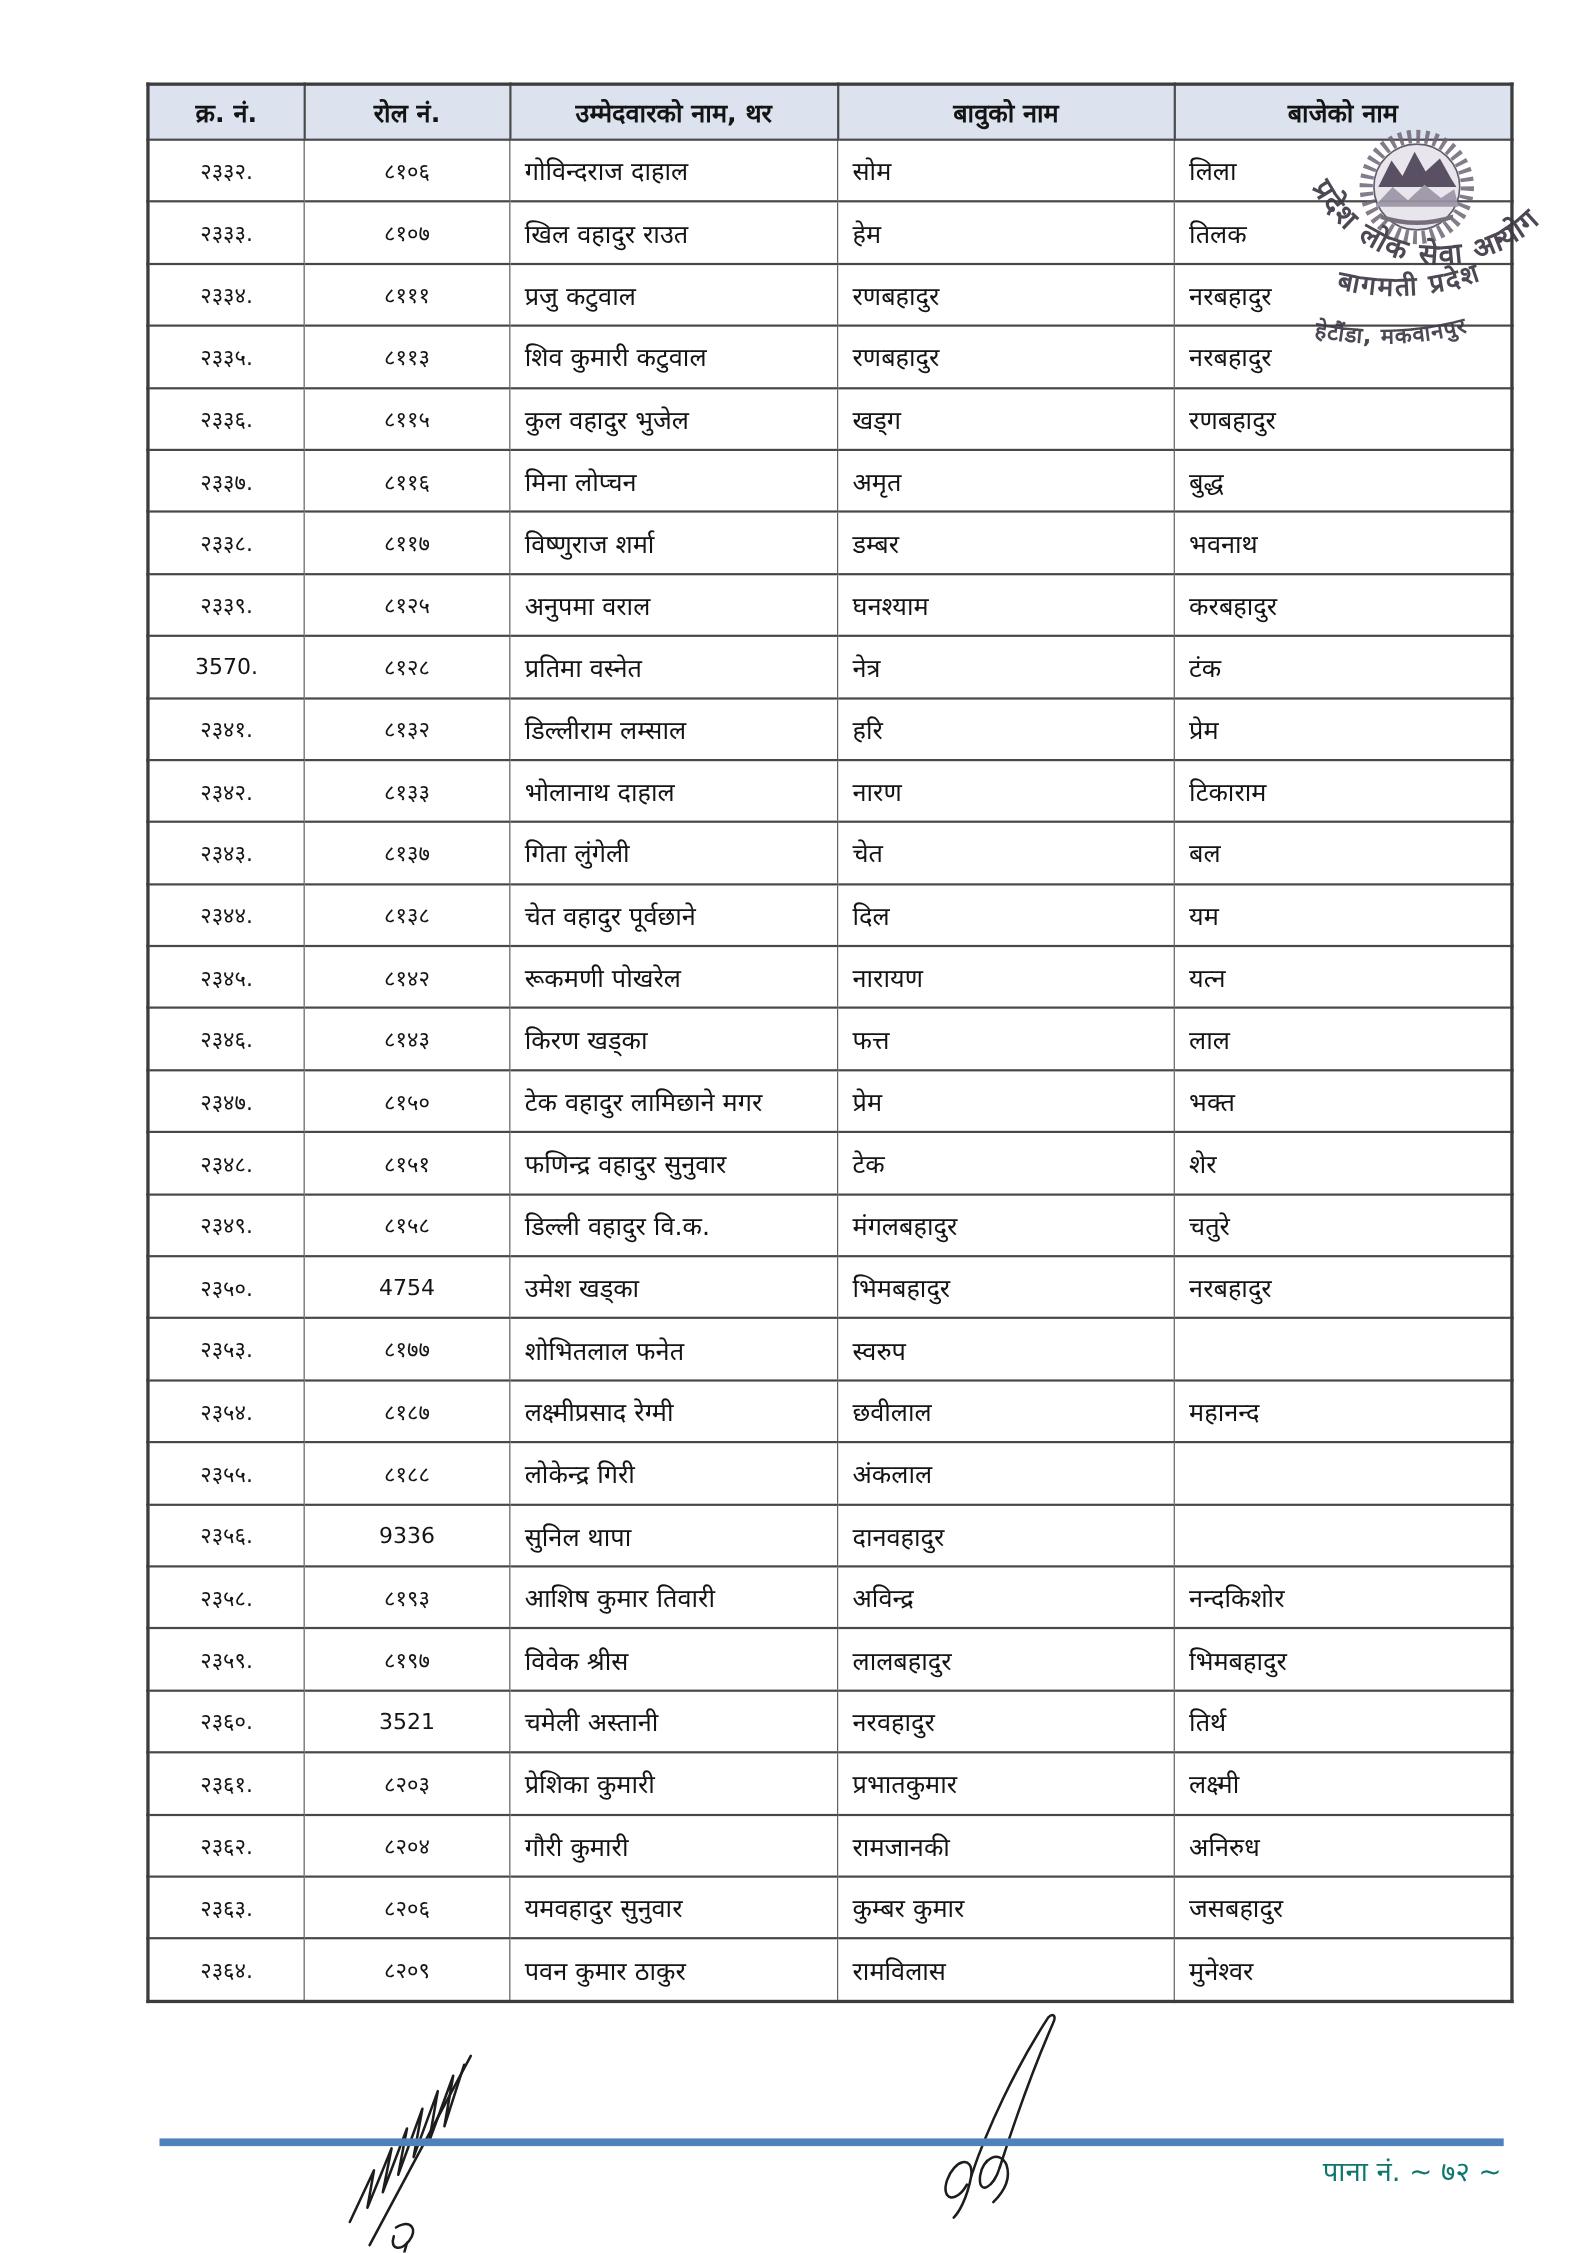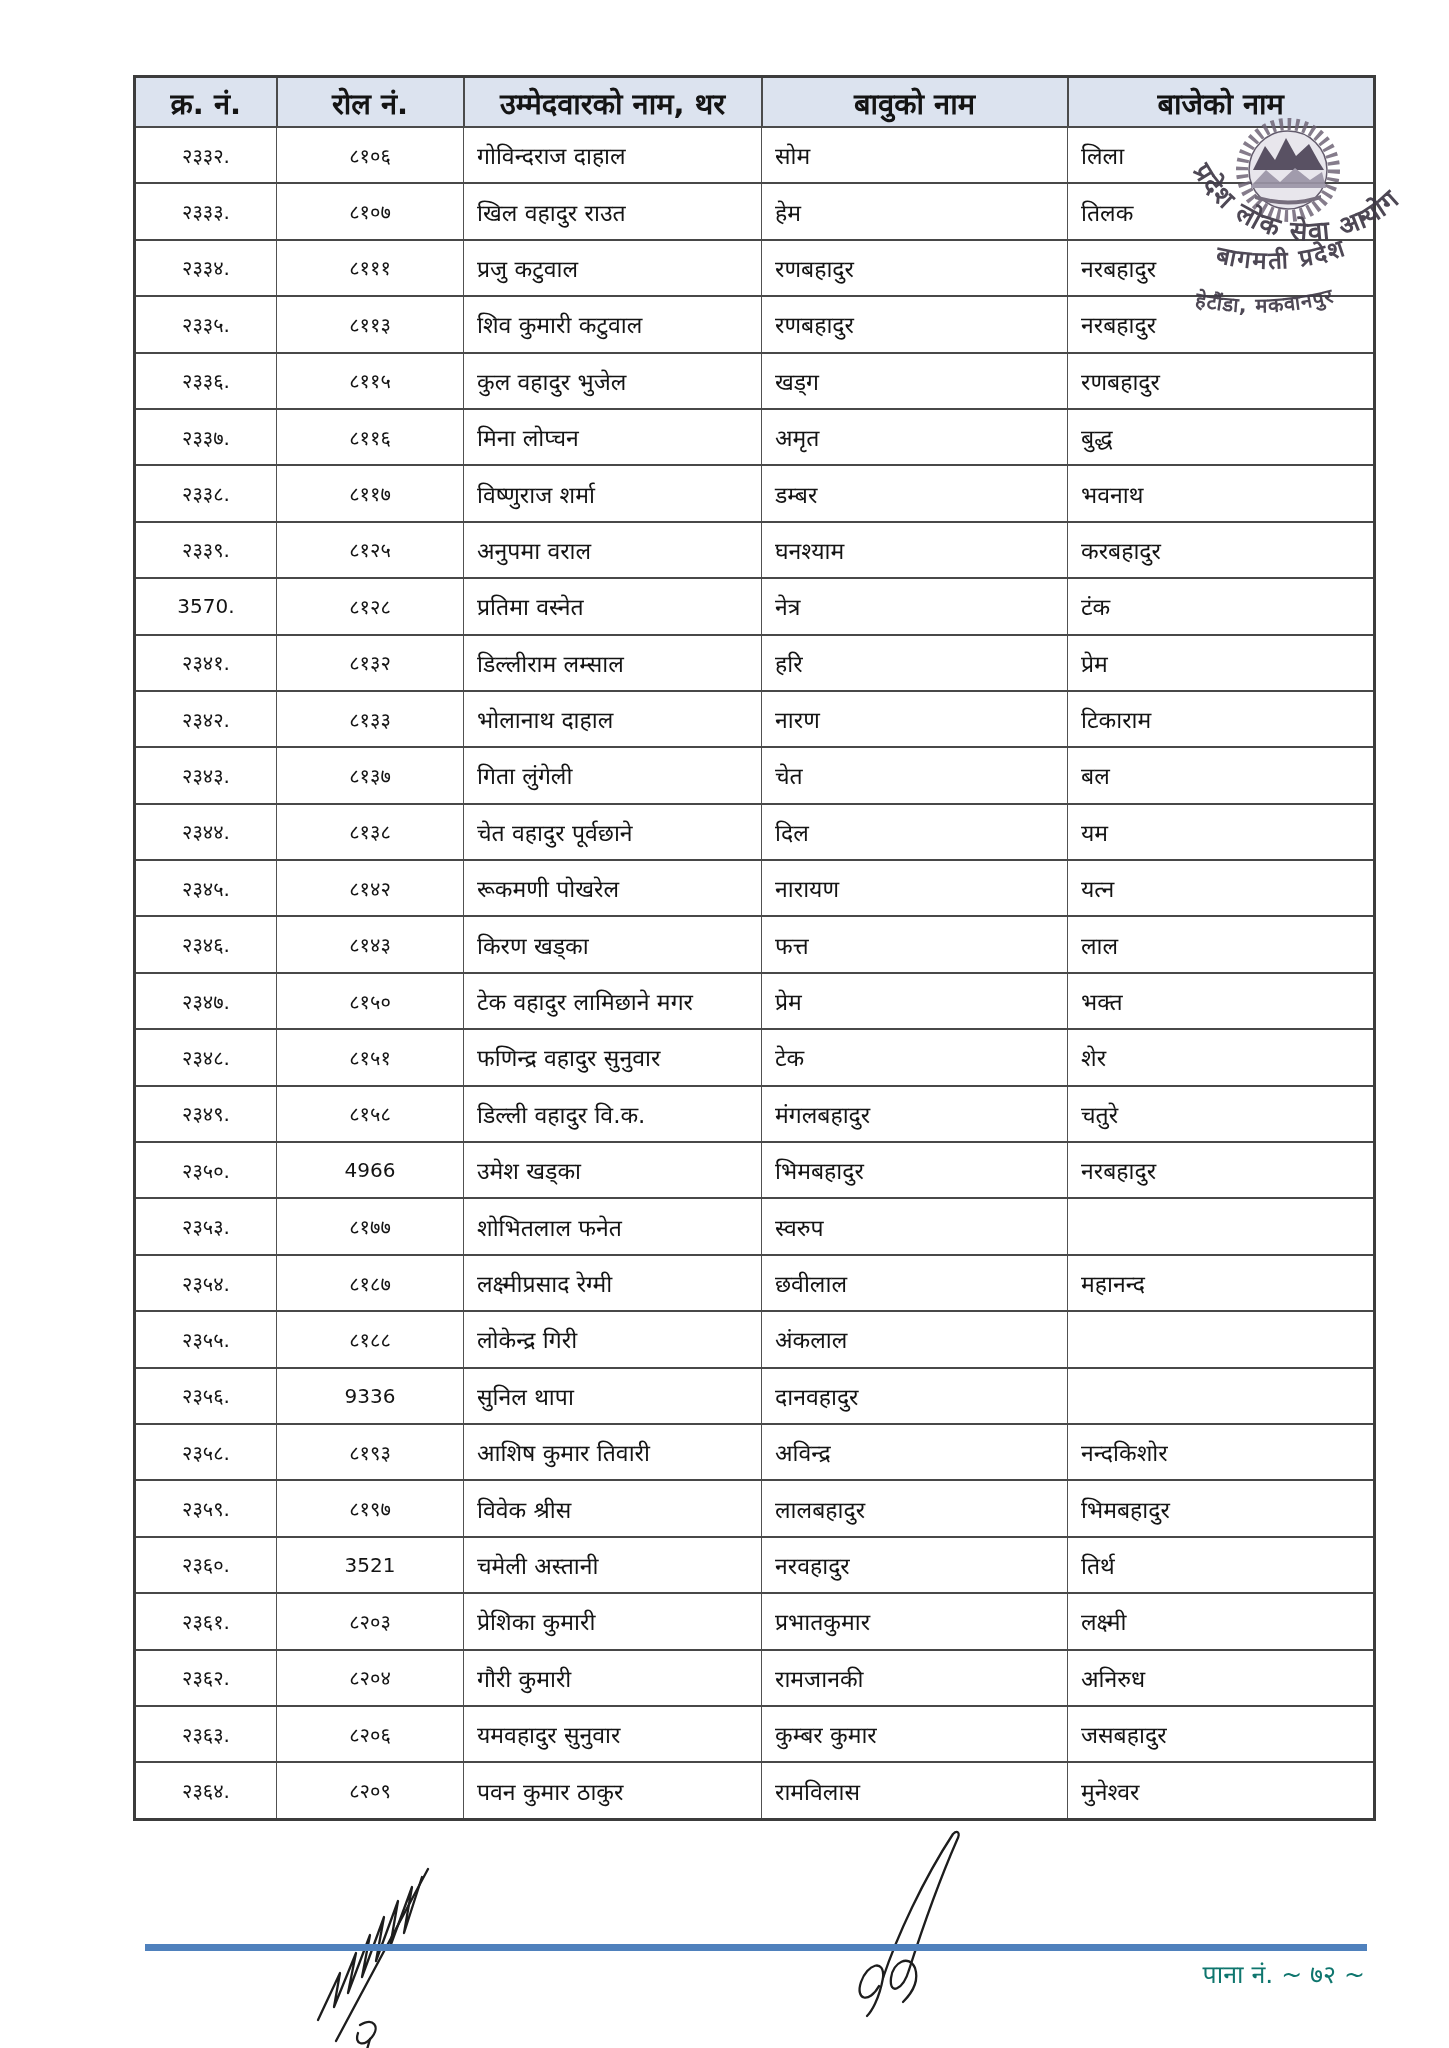--- a/index.html
+++ b/index.html
@@ -6,21 +6,21 @@
   body{font-family:"DejaVu Sans","Liberation Sans",sans-serif;color:#141414;}
   .page{position:relative;width:1449px;height:2048px;background:#ffffff;overflow:hidden;}
 
   table.cand{
     position:absolute;left:133px;top:75px;width:1240px;
     border-collapse:collapse;table-layout:fixed;
     border:3px solid #3c3c3c;
   }
   table.cand th{
     height:48px;background:var(--header-bg,#dce3ef);
-    font-size:29px;font-weight:bold;text-align:center;
+    font-size:23px;font-weight:bold;text-align:center;
     border:2px solid #4b4b4b;padding:0 4px;
   }
   table.cand td{
     height:54.4px;font-size:22px;
     border-left:1.5px solid #515151;border-right:1.5px solid #515151;
     border-top:2px solid #484848;border-bottom:2px solid #484848;
     padding:0 6px;vertical-align:middle;background:transparent;
   }
   table.cand td:nth-child(1),table.cand td:nth-child(2){
     text-align:center;font-size:20px;
@@ -184,21 +184,21 @@
         </tr>
         <tr>
           <td>२३४९.</td>
           <td>८१५८</td>
           <td>डिल्ली वहादुर वि.क.</td>
           <td>मंगलबहादुर</td>
           <td>चतुरे</td>
         </tr>
         <tr>
           <td>२३५०.</td>
-          <td>4966</td>
+          <td>4754</td>
           <td>उमेश खड्का</td>
           <td>भिमबहादुर</td>
           <td>नरबहादुर</td>
         </tr>
         <tr>
           <td>२३५३.</td>
           <td>८१७७</td>
           <td>शोभितलाल फनेत</td>
           <td>स्वरुप</td>
           <td></td>

